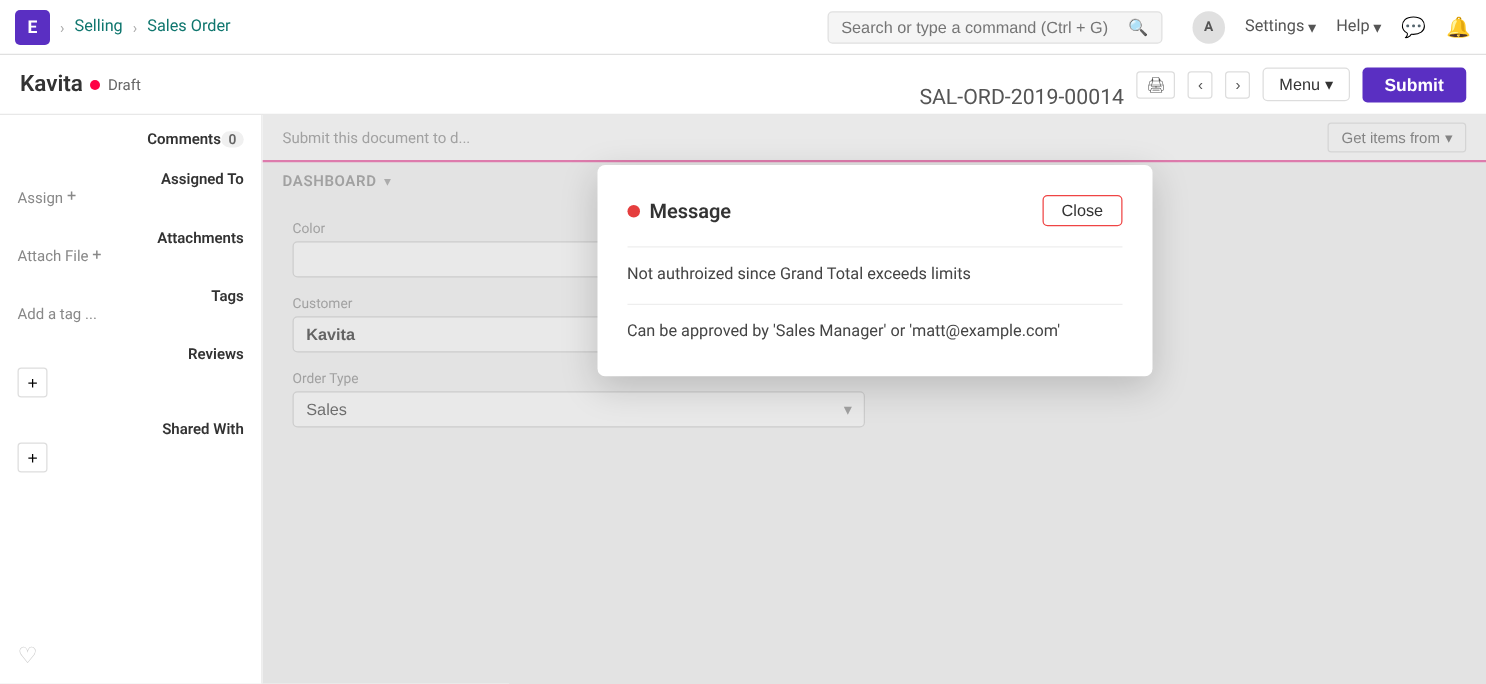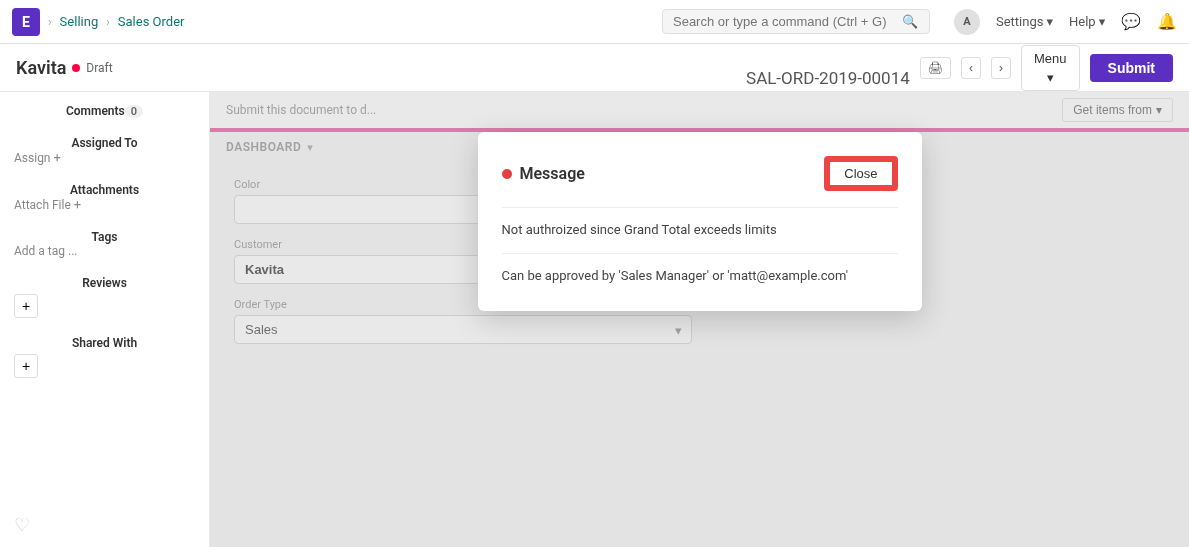--- a/index.html
+++ b/index.html
@@ -106,21 +106,21 @@
     }
     .doc-nav-btn {
       border: 1px solid #ddd; background: #fff;
       padding: 3px 7px; cursor: pointer; border-radius: 3px;
       font-size: 12px; color: #555;
     }
     .menu-btn {
       border: 1px solid #ddd; background: #fff;
       padding: 5px 12px; cursor: pointer; border-radius: 4px;
       font-size: 13px; color: #333;
-      display: flex; align-items: center; gap: 4px; flex-direction: column;
+      display: flex; align-items: center; gap: 4px;
     }
     .submit-btn {
       background: #5a2fc2; color: #fff;
       border: none; padding: 6px 18px;
       border-radius: 4px; cursor: pointer;
       font-size: 14px; font-weight: 600;
     }
 
     
     .main-layout {
@@ -139,21 +139,21 @@
       flex-direction: column;
       gap: 18px;
       overflow-y: auto;
     }
     .sidebar-section-title {
       font-size: 12px;
       color: #333;
       font-weight: 600;
       display: flex;
       align-items: center;
-      justify-content: center;
+      justify-content: flex-end;
     }
     .sidebar-section-title .count-badge {
       background: #f0f0f0;
       color: #666;
       border-radius: 10px;
       padding: 0 6px;
       font-size: 11px;
     }
     .sidebar-action {
       font-size: 12px;
@@ -173,21 +173,21 @@
 
     
     .content-area {
       flex: 1;
       background: #f5f5f5;
       overflow-y: auto;
       position: relative;
     }
     .toolbar-bar {
       background: #fff;
-      border-bottom: 4px solid #ec4899;
+      border-bottom: 2px solid #ec4899;
       padding: 6px 16px;
       display: flex;
       align-items: center;
       justify-content: space-between;
     }
     .submit-notice {
       font-size: 12px;
       color: #888;
     }
     .get-items-btn {
@@ -300,21 +300,21 @@
       font-weight: 600;
       color: #333;
       display: flex; align-items: center; gap: 8px;
     }
     .modal-title-dot {
       width: 10px; height: 10px; border-radius: 50%;
       background: #e53e3e;
       display: inline-block;
     }
     .modal-close-btn {
-      border: 6px solid #ef4444;
+      border: 1px solid #ef4444;
       background: #fff;
       padding: 4px 14px;
       border-radius: 4px;
       cursor: pointer;
       font-size: 13px;
       color: #333;
     }
     .modal-divider {
       border: none;
       border-top: 1px solid #eee;

